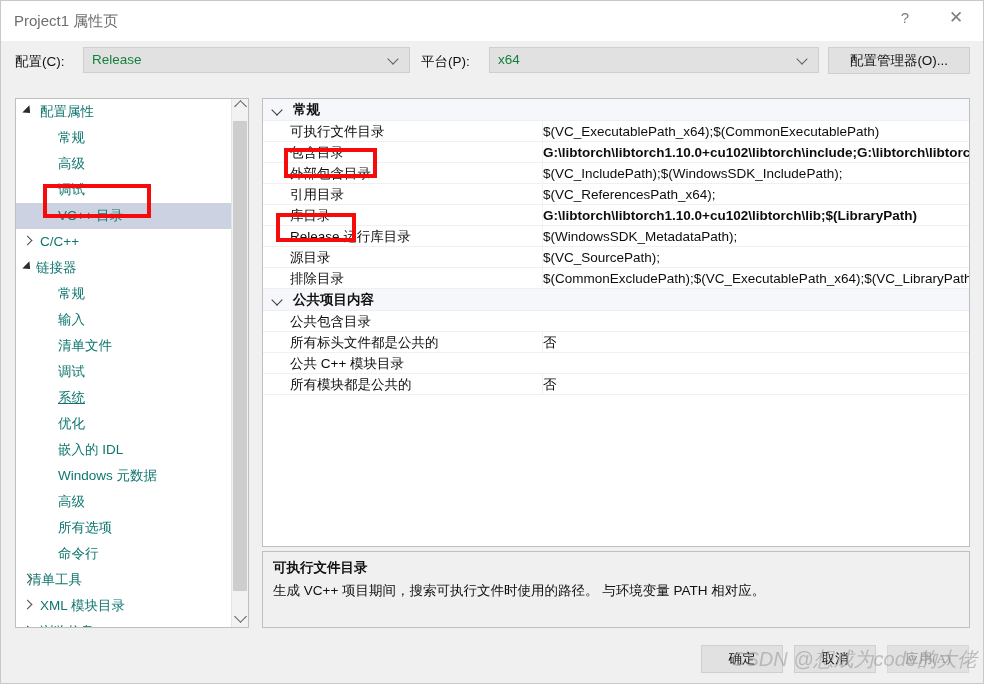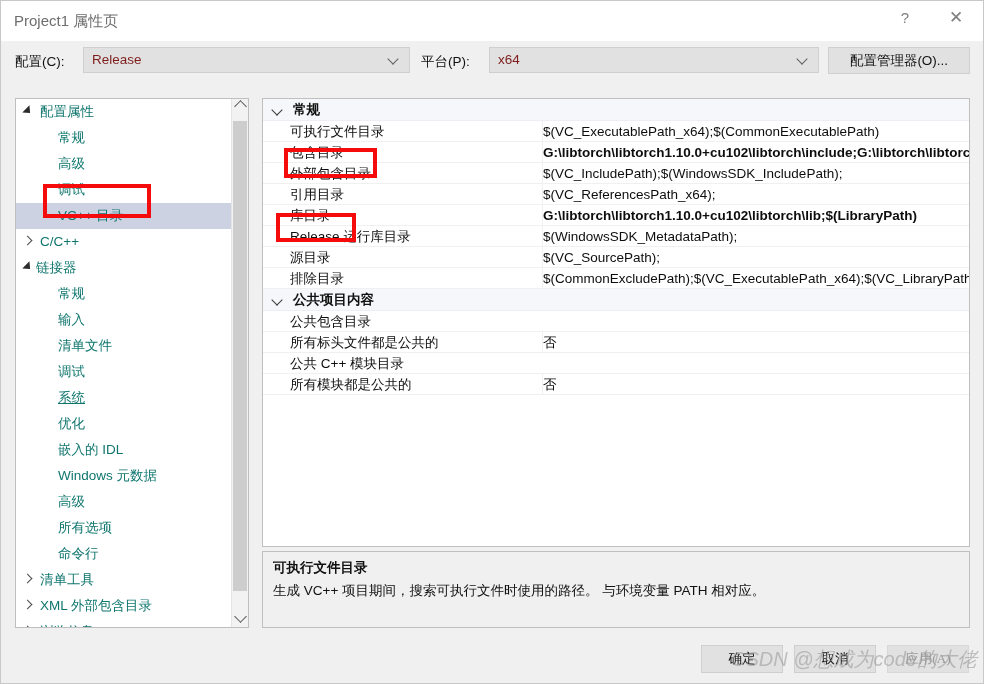--- a/index.html
+++ b/index.html
@@ -81,21 +81,21 @@
     background: #e1e1e1;
     border: 1px solid #cfcfcf;
     box-sizing: border-box;
     height: 26px;
   }
   .combo .val {
     position: absolute;
     left: 8px;
     top: 4px;
     font-size: 13.5px;
-    color: #7f1d1d;
+    color: #15803d;
     white-space: nowrap;
   }
   .combo .arrow {
     position: absolute;
     right: 9px;
     top: 6px;
     width: 11px;
     height: 11px;
   }
   .combo .arrow::before {
@@ -450,25 +450,25 @@
           <span class="tlabel" style="left: 42px;">高级</span>
         </div>
         <div class="tnode">
           <span class="tlabel" style="left: 42px;">所有选项</span>
         </div>
         <div class="tnode">
           <span class="tlabel" style="left: 42px;">命令行</span>
         </div>
         <div class="tnode">
           <span class="tw col" style="left: 4px;"></span>
-          <span class="tlabel" style="left: 24px;">清单工具</span>
+          <span class="tlabel" style="left: 12px;">清单工具</span>
         </div>
         <div class="tnode">
           <span class="tw col" style="left: 4px;"></span>
-          <span class="tlabel" style="left: 24px;">XML 外部包含目录</span>
+          <span class="tlabel" style="left: 24px;">XML 模块目录</span>
         </div>
         <div class="tnode">
           <span class="tw col" style="left: 4px;"></span>
           <span class="tlabel" style="left: 24px;">浏览信息</span>
         </div>
       </div>
     <div class="vscroll">
       <div class="sbtn up"><span class="chev up"></span></div>
       <div class="thumb"></div>
       <div class="sbtn down"><span class="chev down"></span></div>

